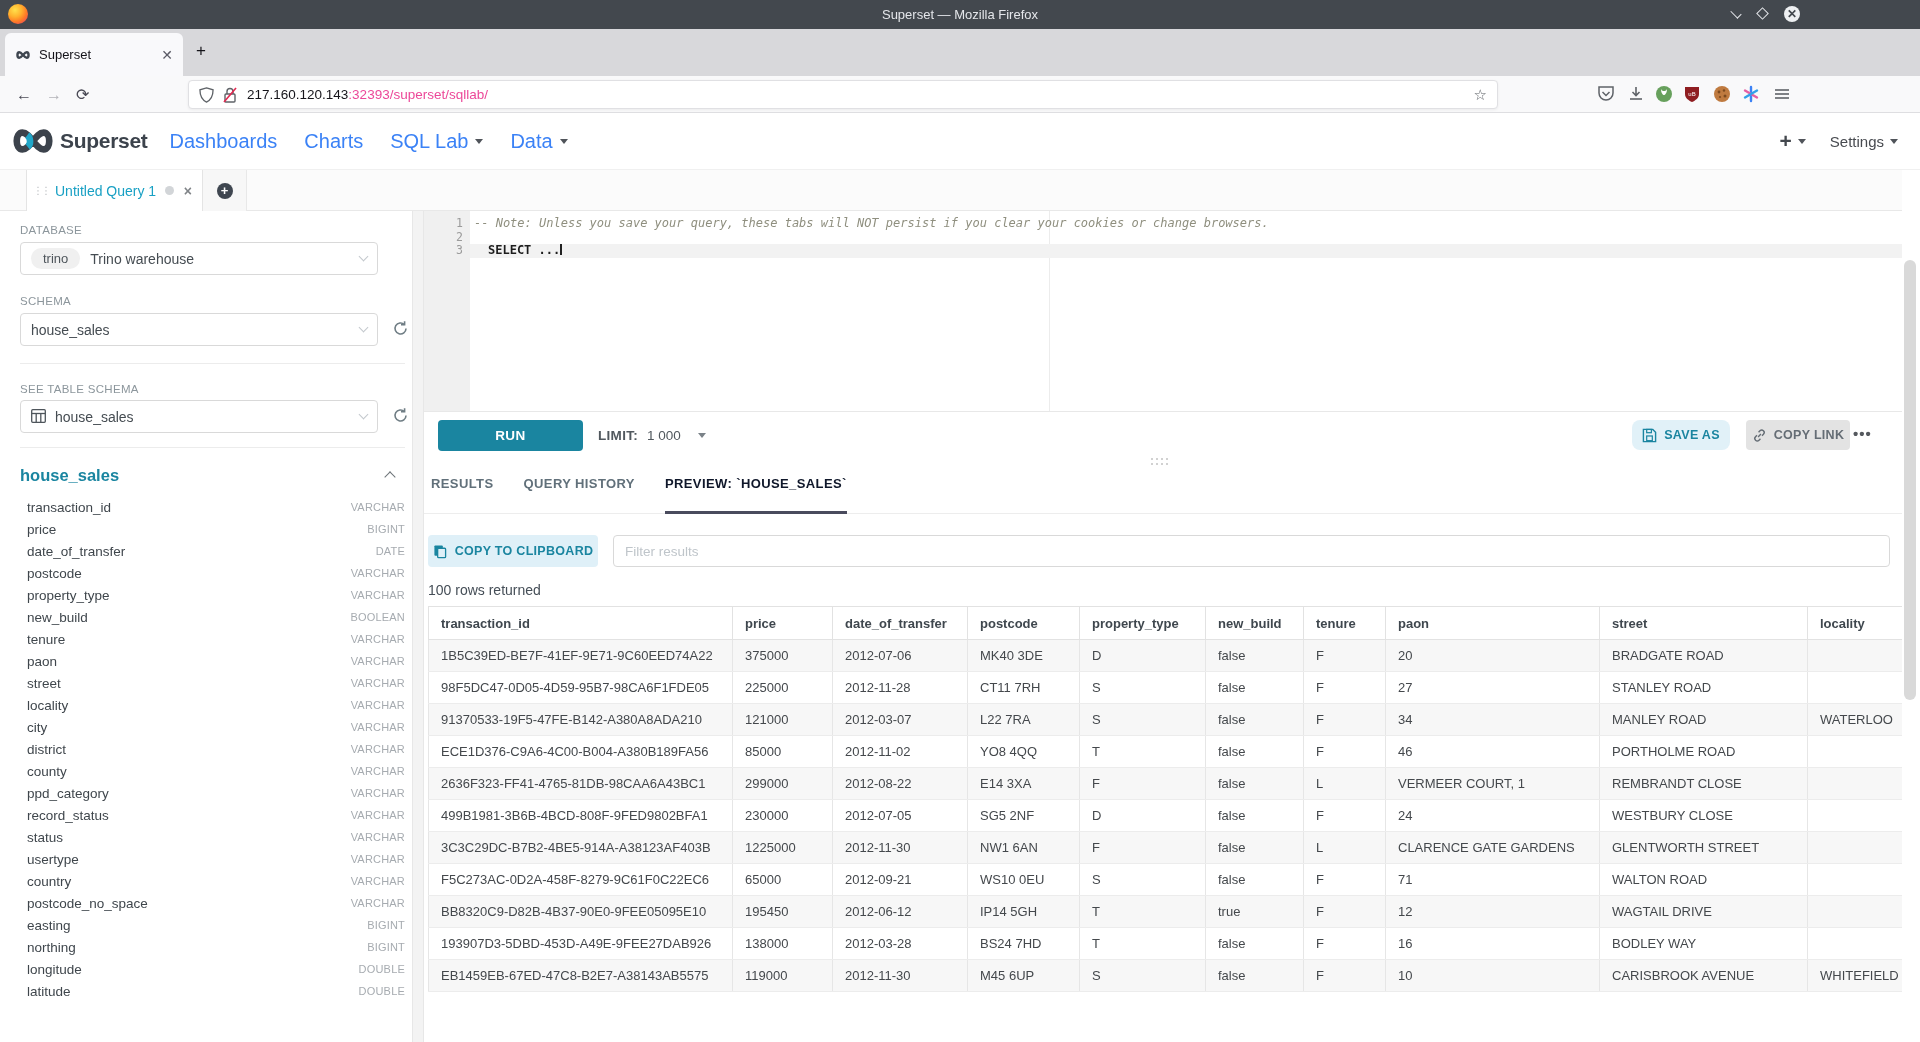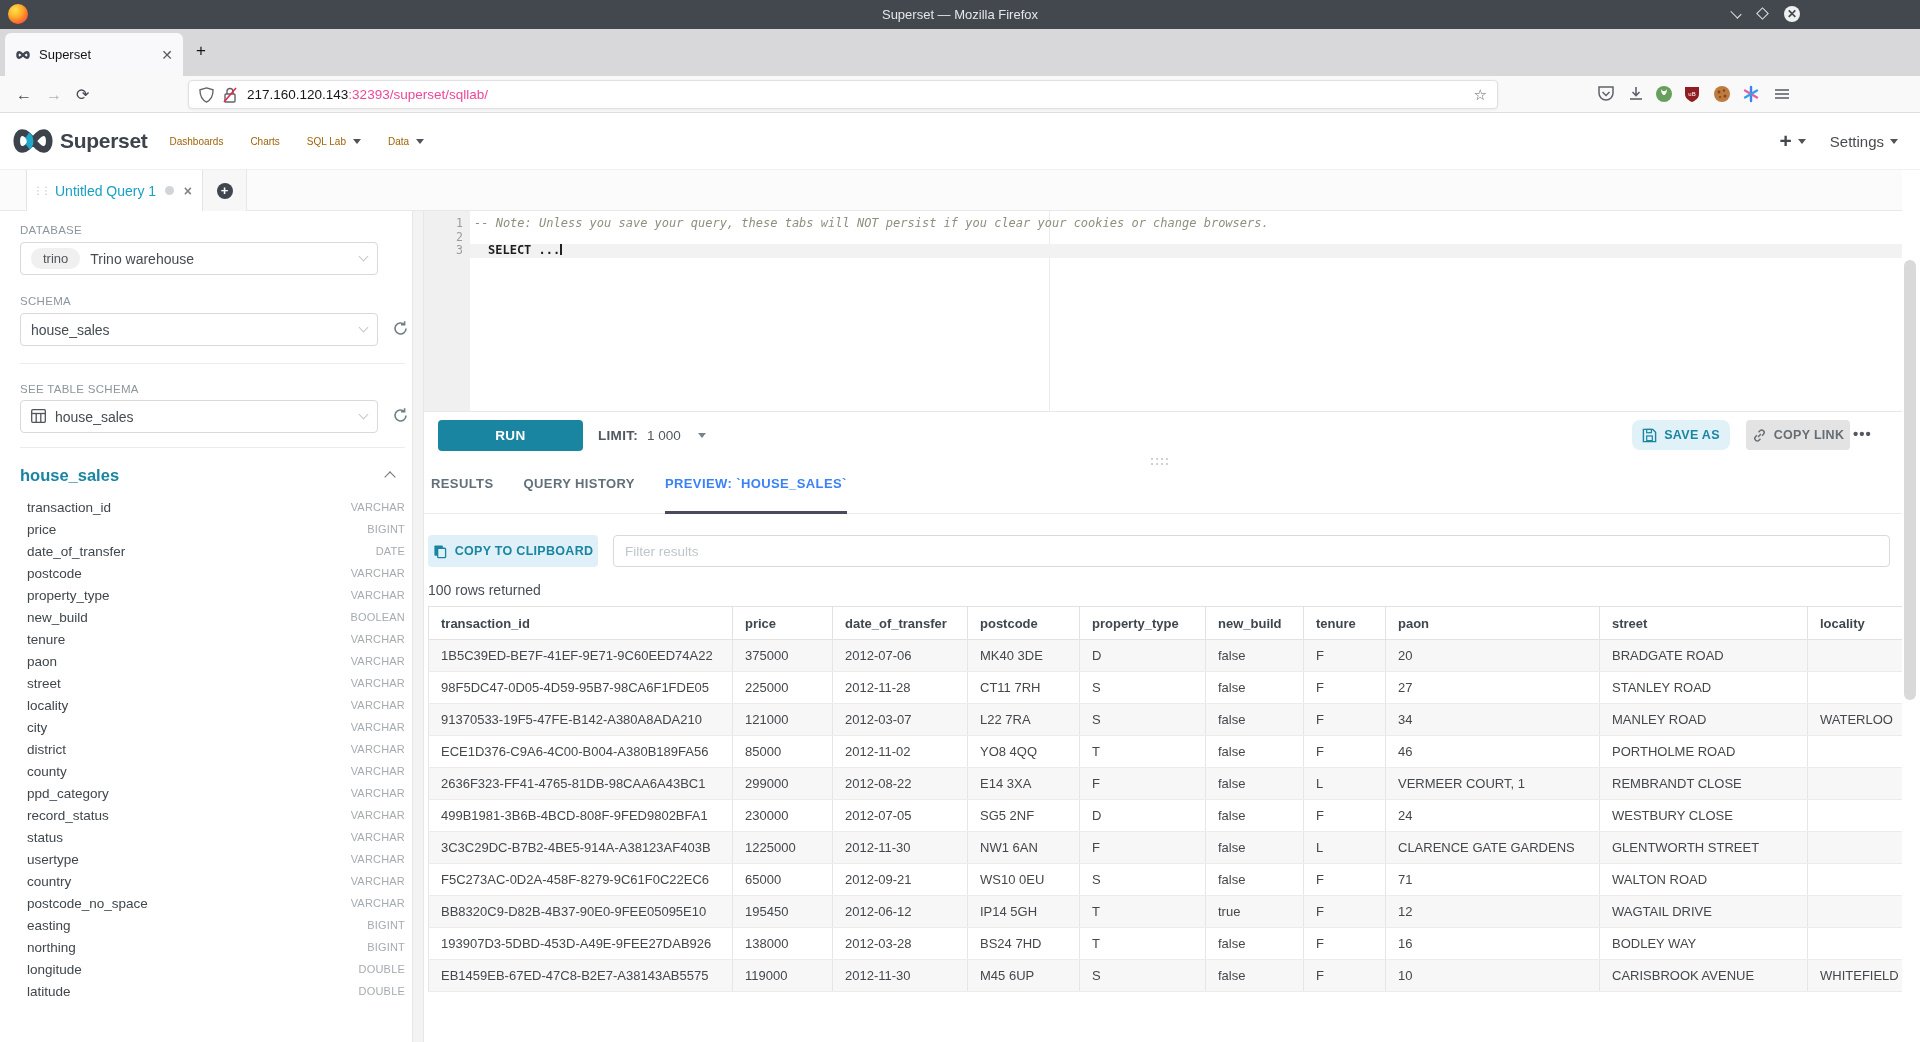--- a/index.html
+++ b/index.html
@@ -39,21 +39,21 @@
   .url-text .dim { color:#ec4899; }
   .ico16 { width:16px; height:16px; display:inline-block; flex:none; }
   .toolico { position:absolute; top:9px; width:20px; height:20px; text-align:center; }
 
   
   .appheader { position:absolute; left:0; top:113px; width:1920px; height:57px; background:#fff;
     border-bottom:1px solid #f0f0f0; display:flex; align-items:center; }
   .brand { display:flex; align-items:center; margin-left:10px; }
   .brand-name { font-size:21px; font-weight:bold; color:#3c434c; margin-left:4px; letter-spacing:-.3px; }
   .mainnav { display:flex; align-items:center; margin-left:22px; gap:27px; }
-  .nav-item { font-size:10px; color:#a16207; cursor:pointer; display:flex; align-items:center; }
+  .nav-item { font-size:20px; color:#3b82f6; cursor:pointer; display:flex; align-items:center; }
   .has-caret::after { content:""; display:inline-block; margin-left:7px;
     border-left:4px solid transparent; border-right:4px solid transparent; border-top:5px solid #50545a; }
   .hdr-right { position:absolute; right:22px; display:flex; align-items:center; gap:24px; }
   .hdr-plus { font-size:21px; color:#44484e; font-weight:bold; display:flex; align-items:center; }
   .hdr-plus::after, .settings::after { content:""; display:inline-block; margin-left:6px;
     border-left:4px solid transparent; border-right:4px solid transparent; border-top:5px solid #50545a; }
   .settings { font-size:15px; color:#484b50; display:flex; align-items:center; }
 
   
   .qtabstrip { position:absolute; left:0; top:170px; width:1902px; height:41px; background:#fbfbfb;
@@ -130,21 +130,21 @@
 
   
   .grip { position:absolute; left:727px; top:247px; width:17px; height:7px; }
   .grip i { position:absolute; width:2px; height:2px; border-radius:50%; background:#c2c2c2; }
 
   
   .res-tabs { position:absolute; left:0; top:259px; width:1478px; height:44px; border-bottom:1px solid #ededed;
     display:flex; align-items:flex-end; padding-left:7px; gap:30px; }
   .res-tab { font-size:13px; font-weight:bold; letter-spacing:.4px; color:#61707a; padding-bottom:20px;
     border-bottom:3px solid transparent; margin-bottom:-1px; }
-  .res-tab.active { color:#3b82f6; border-bottom-color:#494b5d; }
+  .res-tab.active { color:#0f172a; border-bottom-color:#494b5d; }
 
   
   .copyrow { position:absolute; left:0; top:317px; width:1478px; height:47px; }
   .copyclip-btn { position:absolute; left:4px; top:7px; width:170px; height:32px; background:#dff0f8;
     border:none; border-radius:4px; color:#1a85a0; font-size:12.5px; font-weight:bold; letter-spacing:.3px;
     display:flex; align-items:center; justify-content:center; gap:8px; font-family:"Liberation Sans",sans-serif;}
   .filter-input { position:absolute; left:189px; top:7px; width:1277px; height:32px;
     border:1px solid #d9d9d9; border-radius:4px; padding:0 11px; font-size:13.5px; color:#454c52;
     font-family:"Liberation Sans",sans-serif; }
   .filter-input::placeholder { color:#bfc5ca; }

